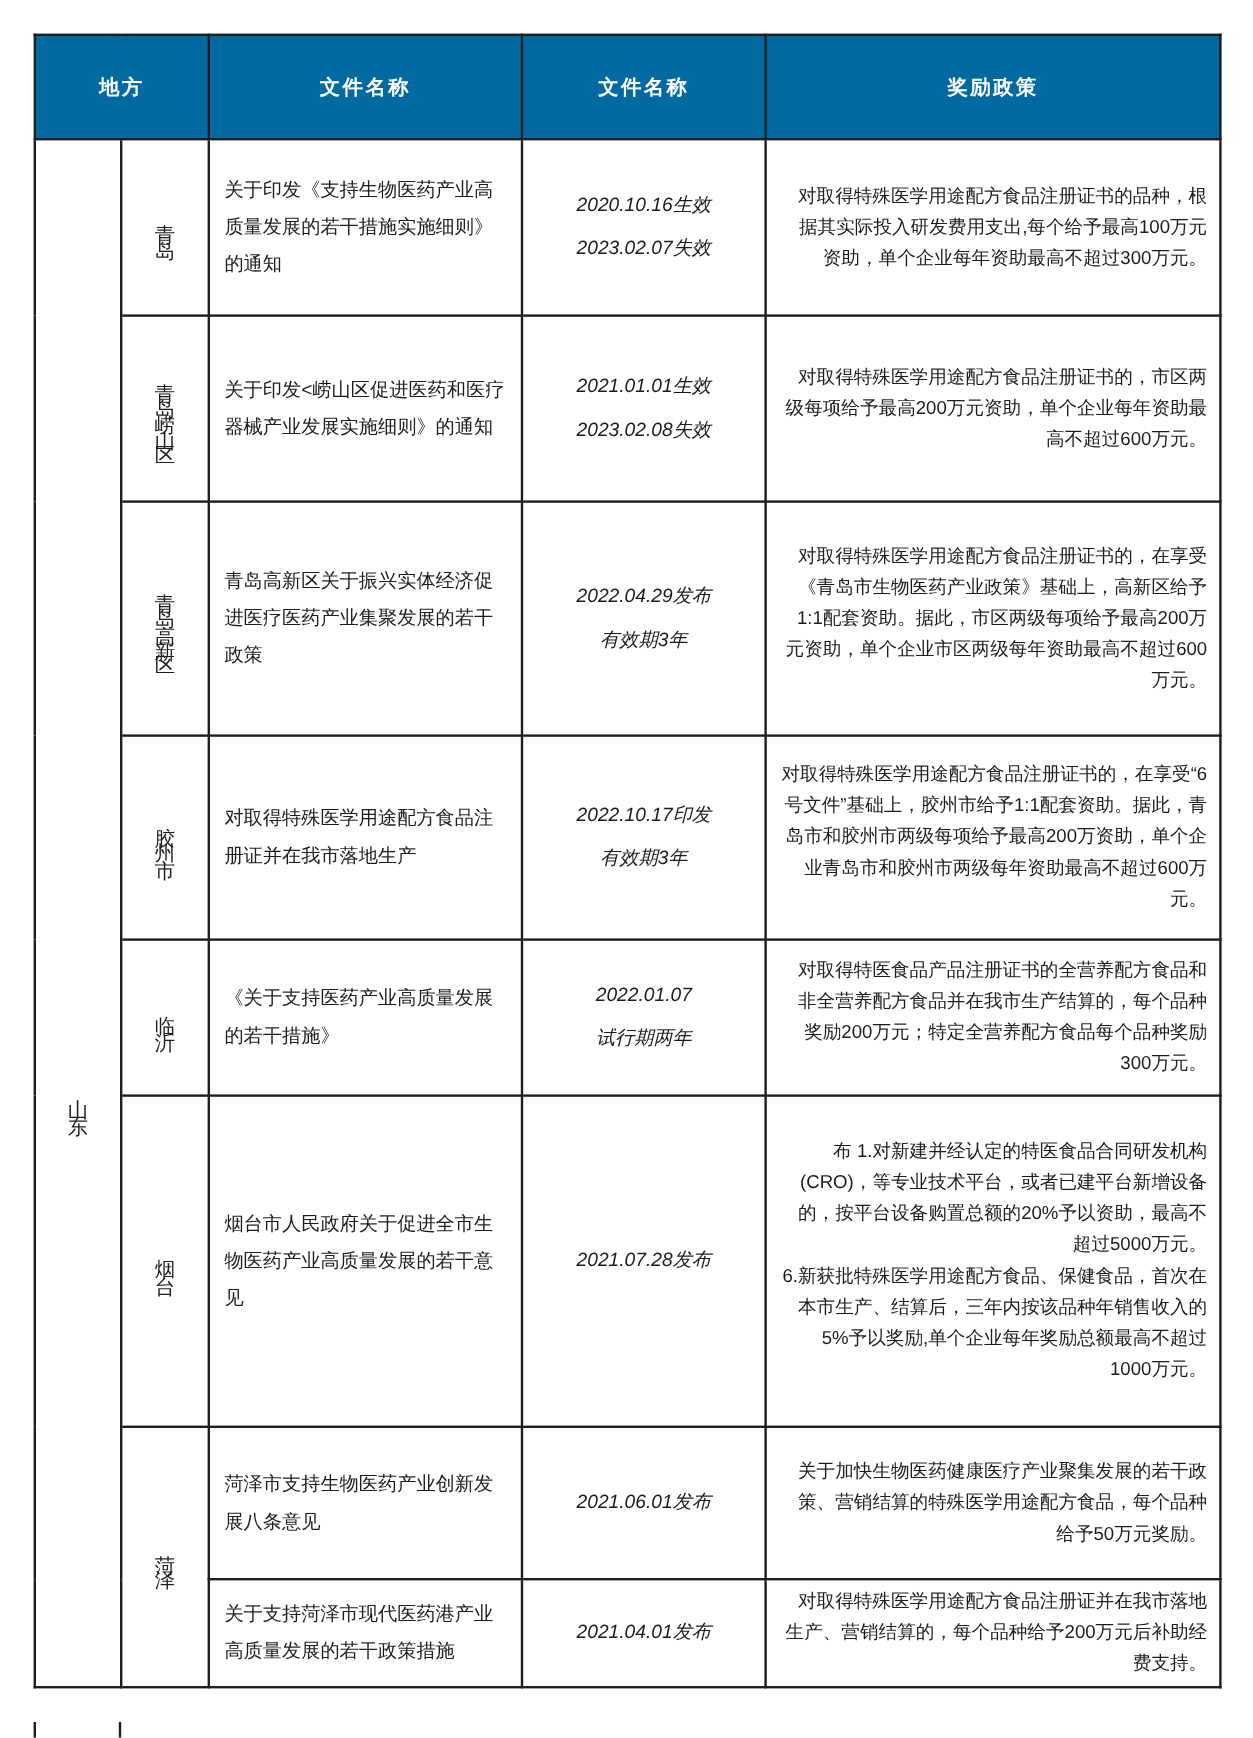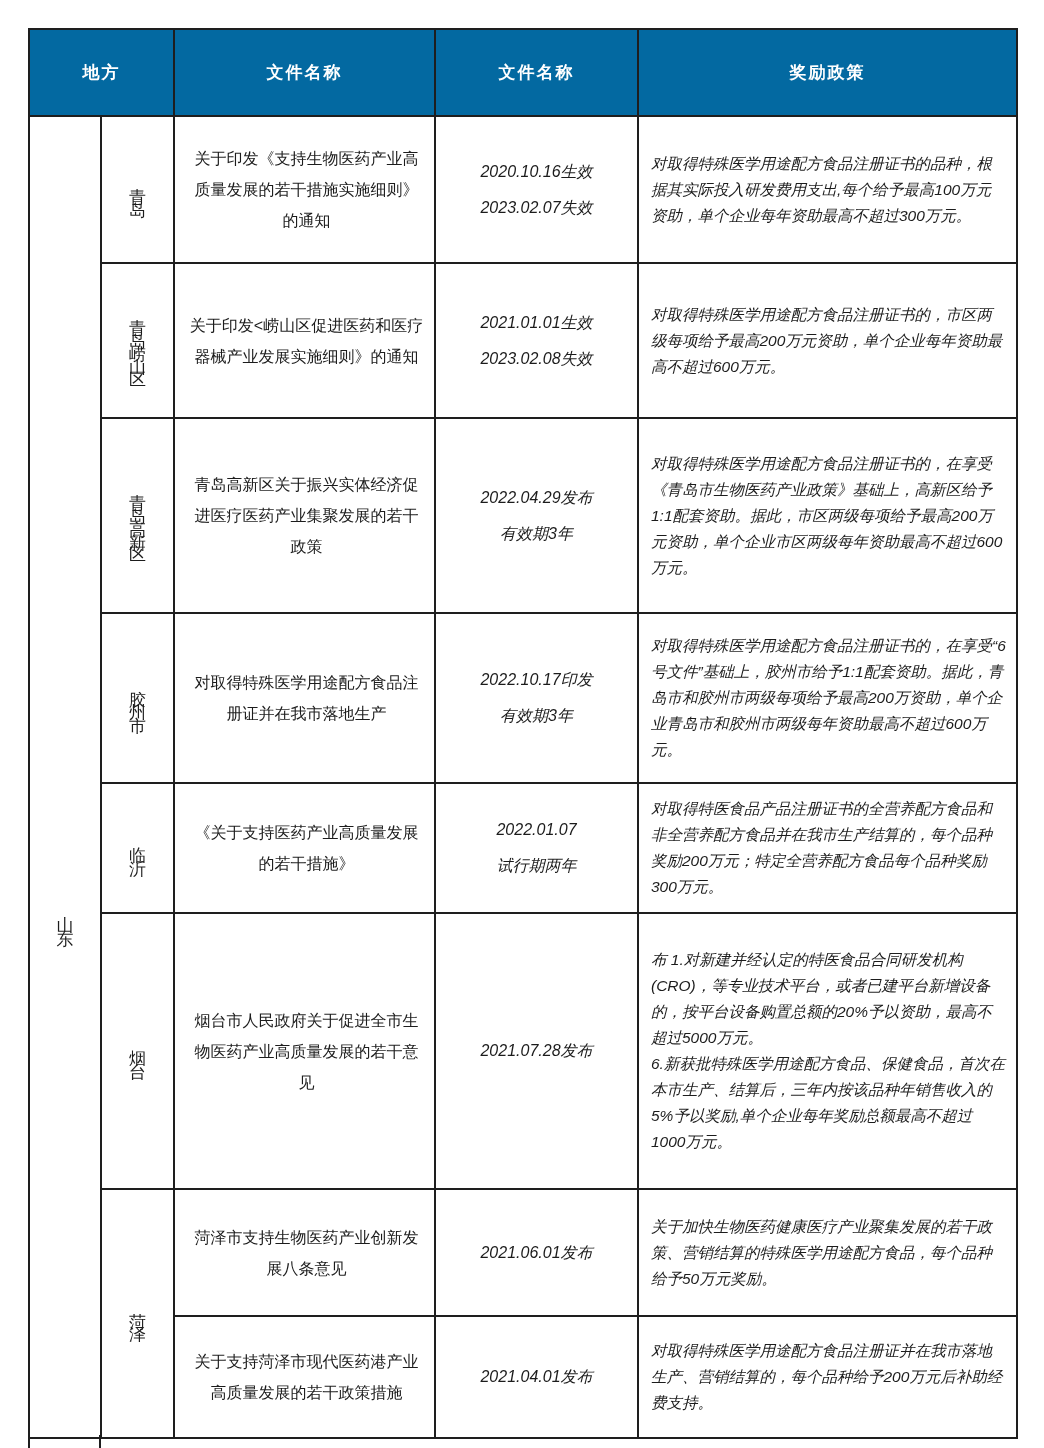--- a/index.html
+++ b/index.html
@@ -29,57 +29,57 @@
     color:#ffffff;
     font-size:17px;
     font-weight:bold;
     letter-spacing:2px;
     text-align:center;
     vertical-align:middle;
   }
   
   tr.r0{height:147px;} tr.r1{height:155px;} tr.r2{height:195px;}
   tr.r3{height:170px;} tr.r4{height:130px;} tr.r5{height:276px;}
-  tr.r6{height:127px;} tr.r7{height:122px;}
+  tr.r6{height:127px;} tr.r7{height:90px;}
   
   td.province{
     vertical-align:top;
     text-align:center;
     border-bottom:none;
   }
   td.city{text-align:center;vertical-align:middle;}
   .vtext{
     display:inline-block;
     writing-mode:vertical-lr;
     text-orientation:upright;
     font-size:17px;
     letter-spacing:13px;
     line-height:1;
     color:#1c1c1c;
   }
   .prov{margin-top:786px;}
   td.doc{
     vertical-align:middle;
-    text-align:center;
+    text-align:left;
   }
   td.doc > div{
     padding:0 8px 0 12px;
     font-size:16px;
     line-height:31px;
     color:#1c1c1c;
   }
   td.date{
     vertical-align:middle;
     text-align:center;
     font-size:16px;
     color:#1c1c1c;
     font-style:italic;
   }
   td.date > div{line-height:36px;}
-  td.policy-cell{vertical-align:middle;text-align:left;font-style:italic;}
+  td.policy-cell{vertical-align:middle;text-align:right;}
   td.policy-cell > div{
     padding:0 10px 0 12px;
     font-size:15.5px;
     line-height:26px;
     color:#1c1c1c;
   }
   .strip{position:absolute;width:2px;height:13px;background:#1e1e1e;}
 </style>
 </head>
 <body>

